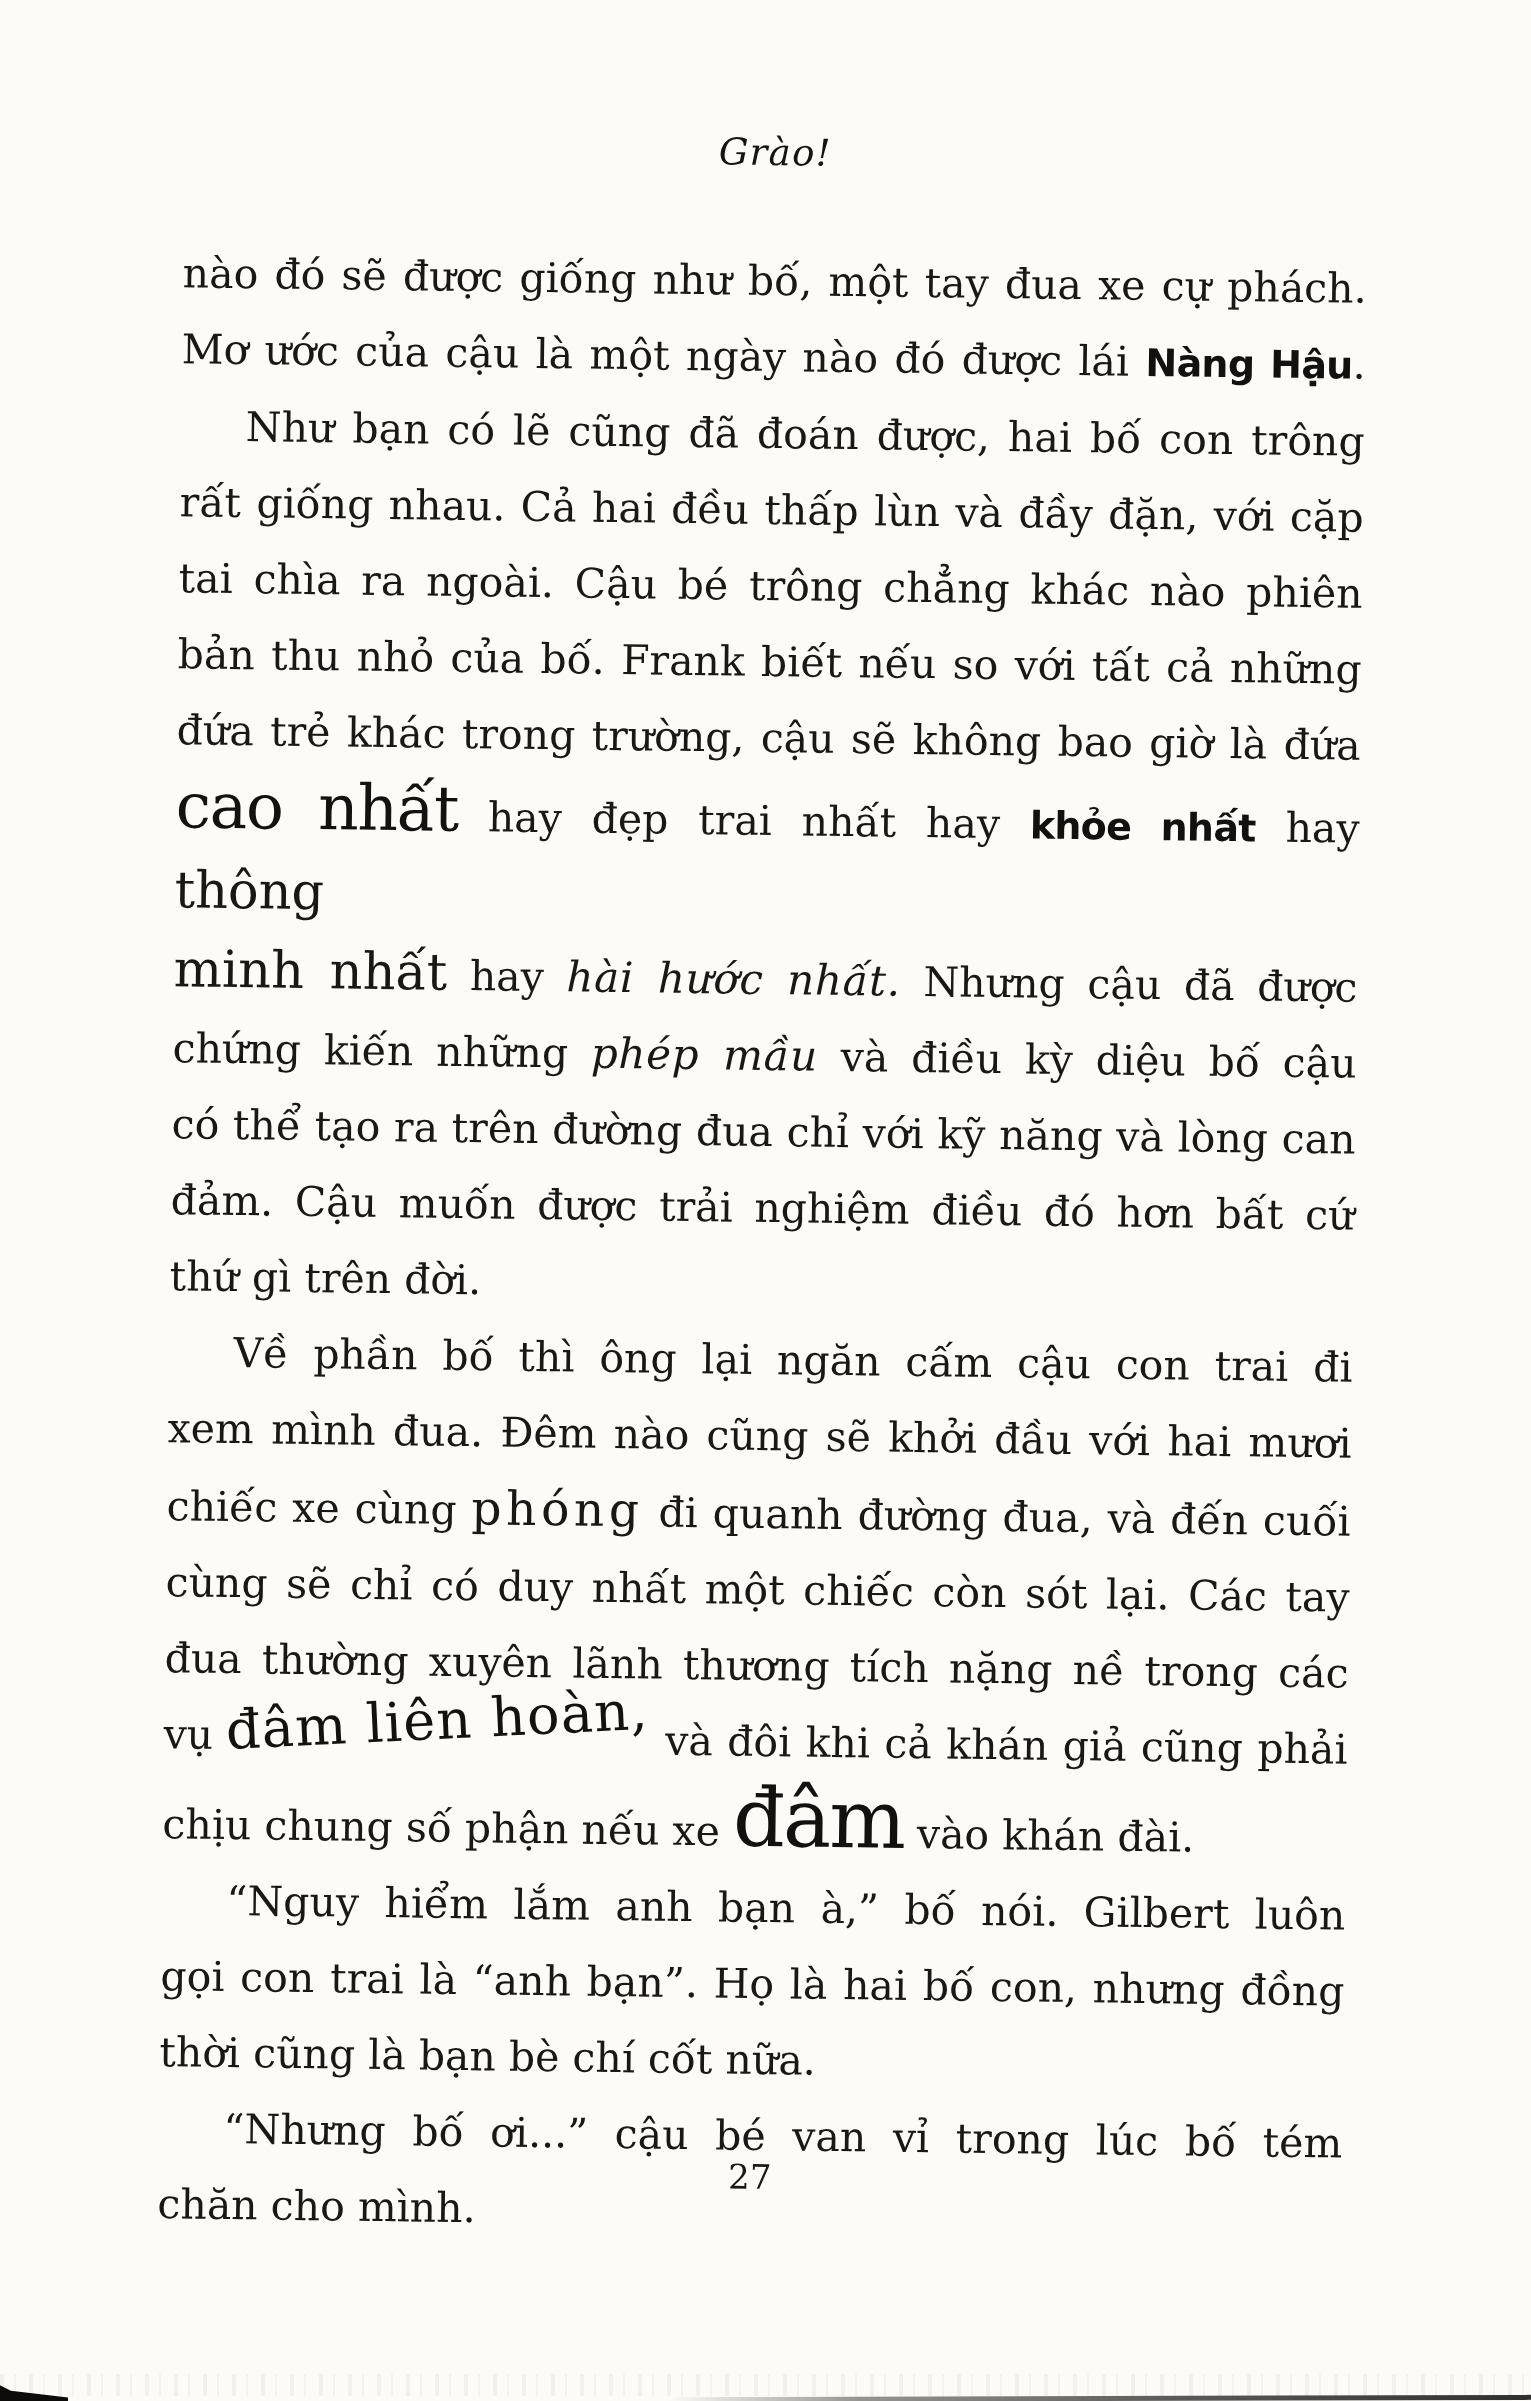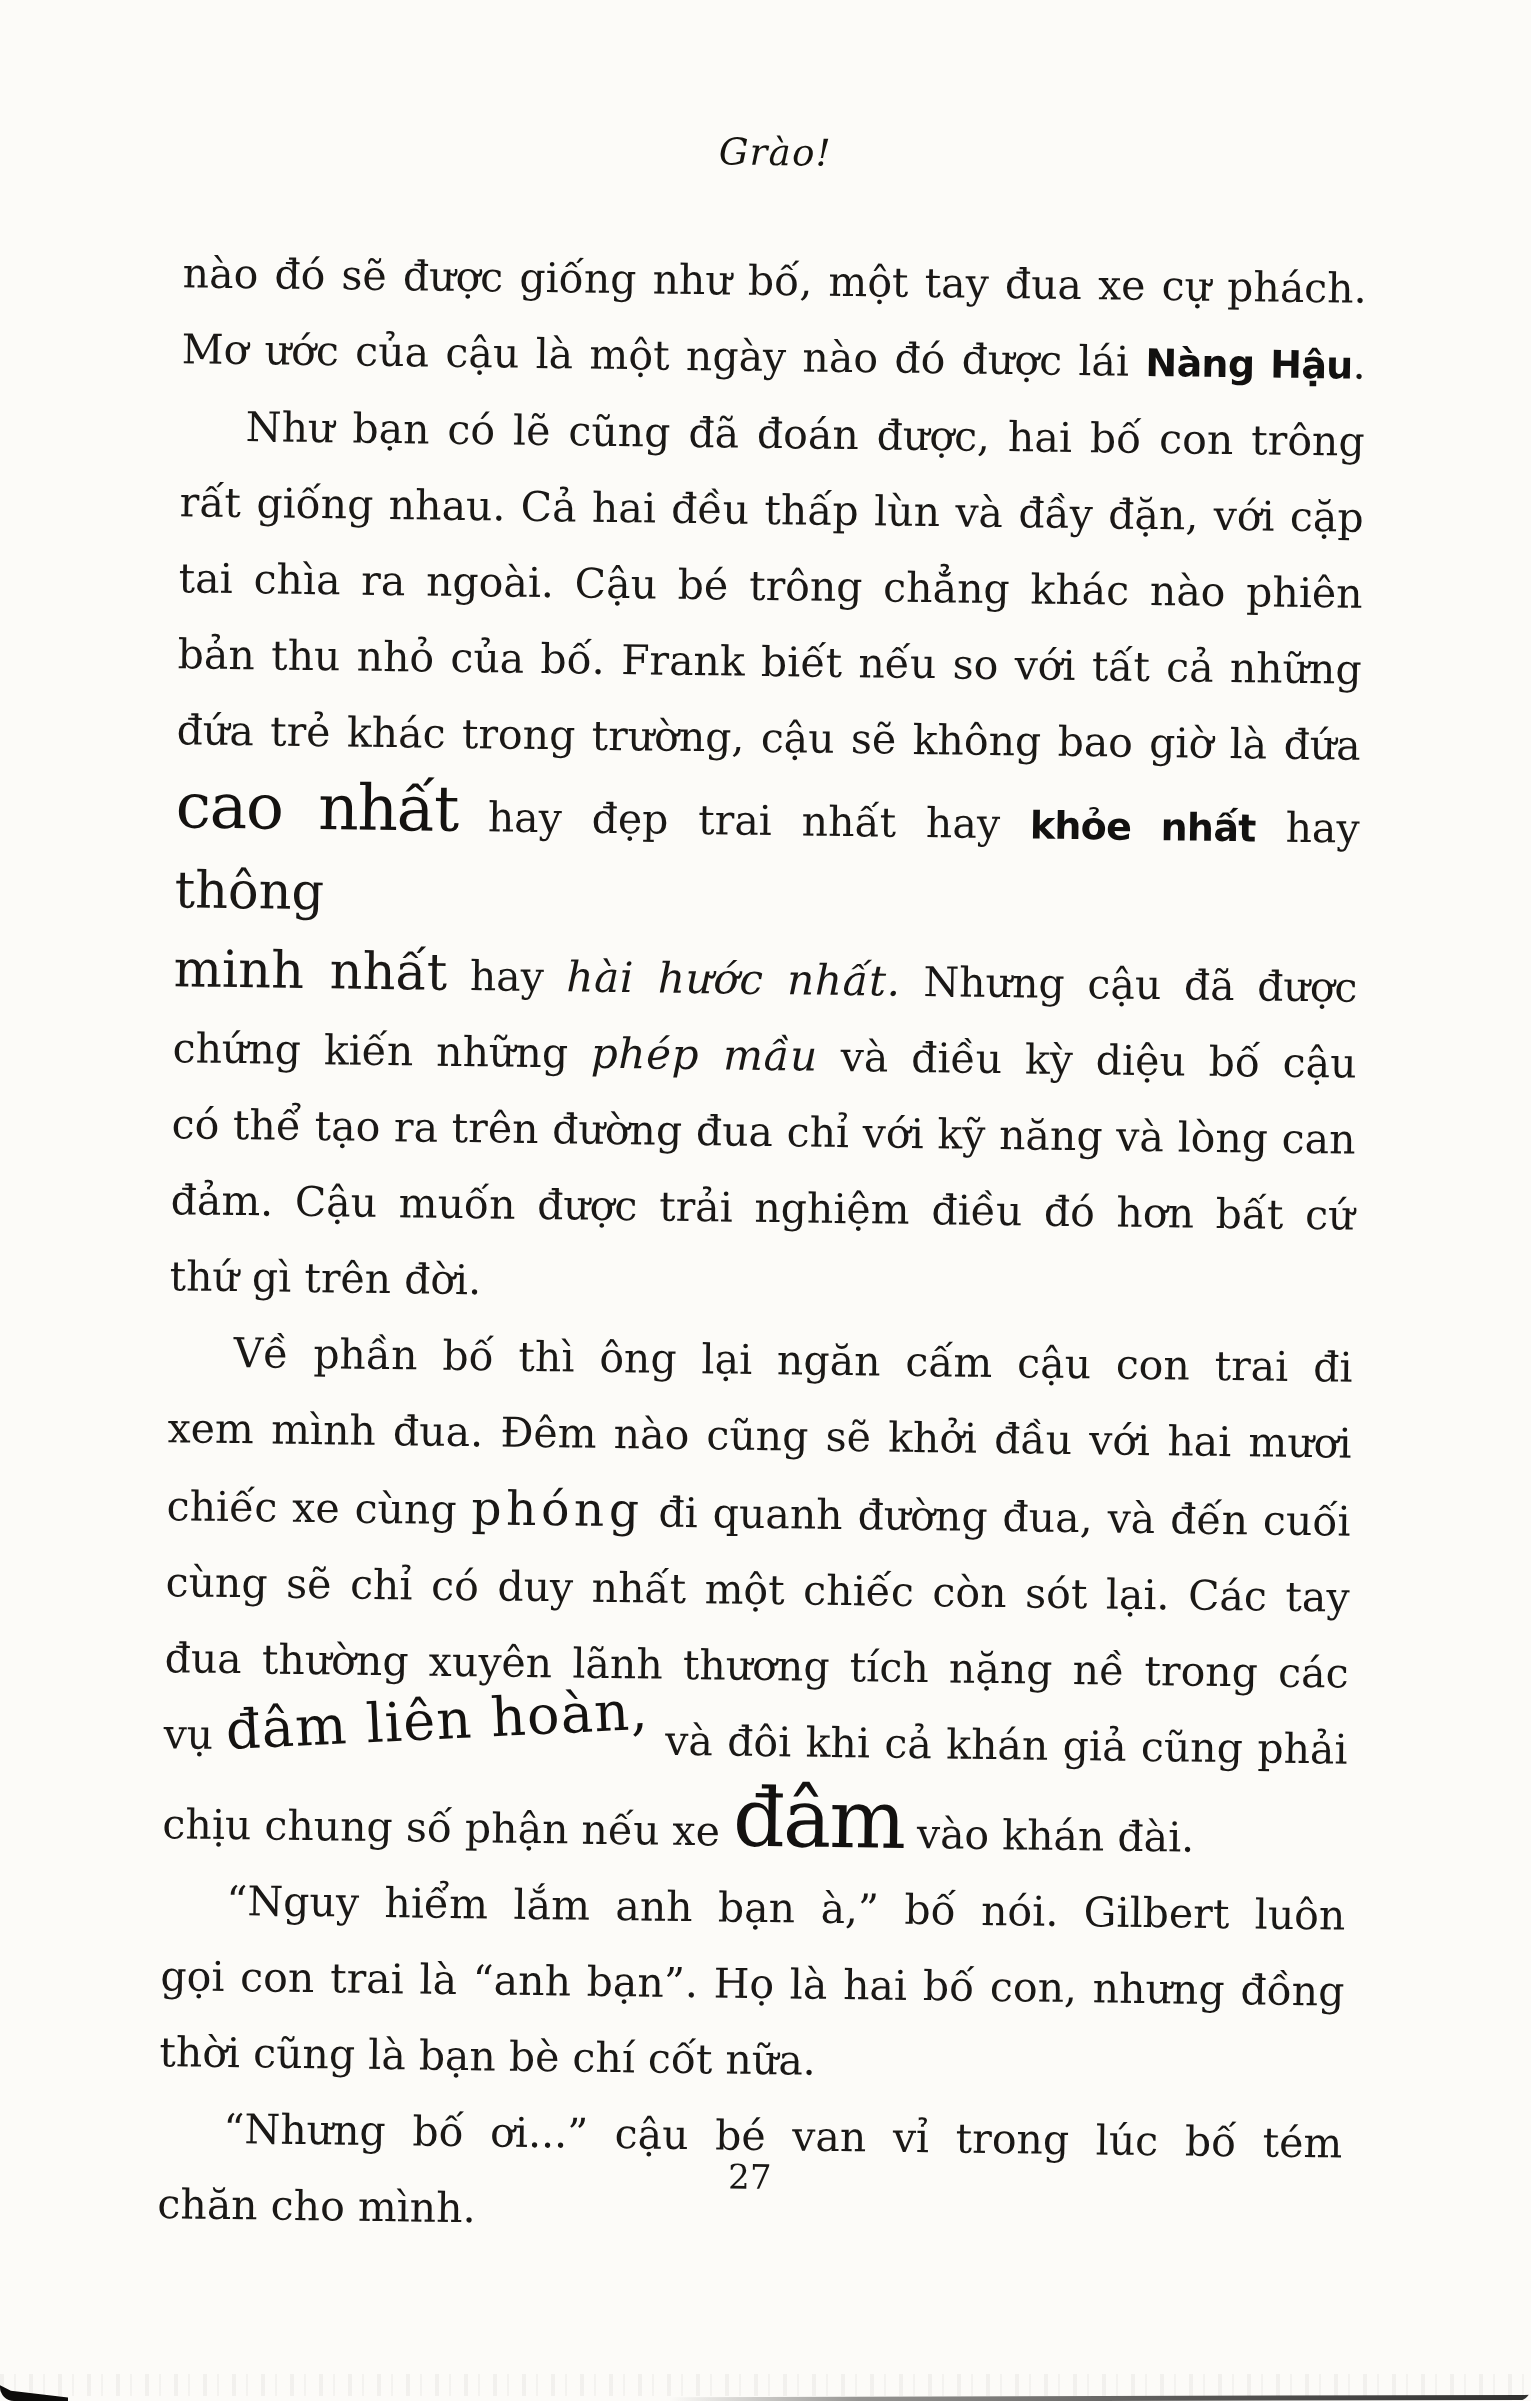--- a/index.html
+++ b/index.html
@@ -4,21 +4,20 @@
 <style>
   html, body { margin: 0; padding: 0; background: #fcfbf8; }
   .page {
     position: relative;
     width: 1531px;
     height: 2401px;
     background: #fcfbf8;
     overflow: hidden;
     font-family: "DejaVu Serif", serif;
     color: #1a1816;
-    border-radius: 14px;
   }
   .tilt {
     position: absolute;
     inset: 0;
     transform: rotate(0.75deg);
     transform-origin: 766px 1176px;
   }
   .chapter-header {
     position: absolute;
     top: 131px;

